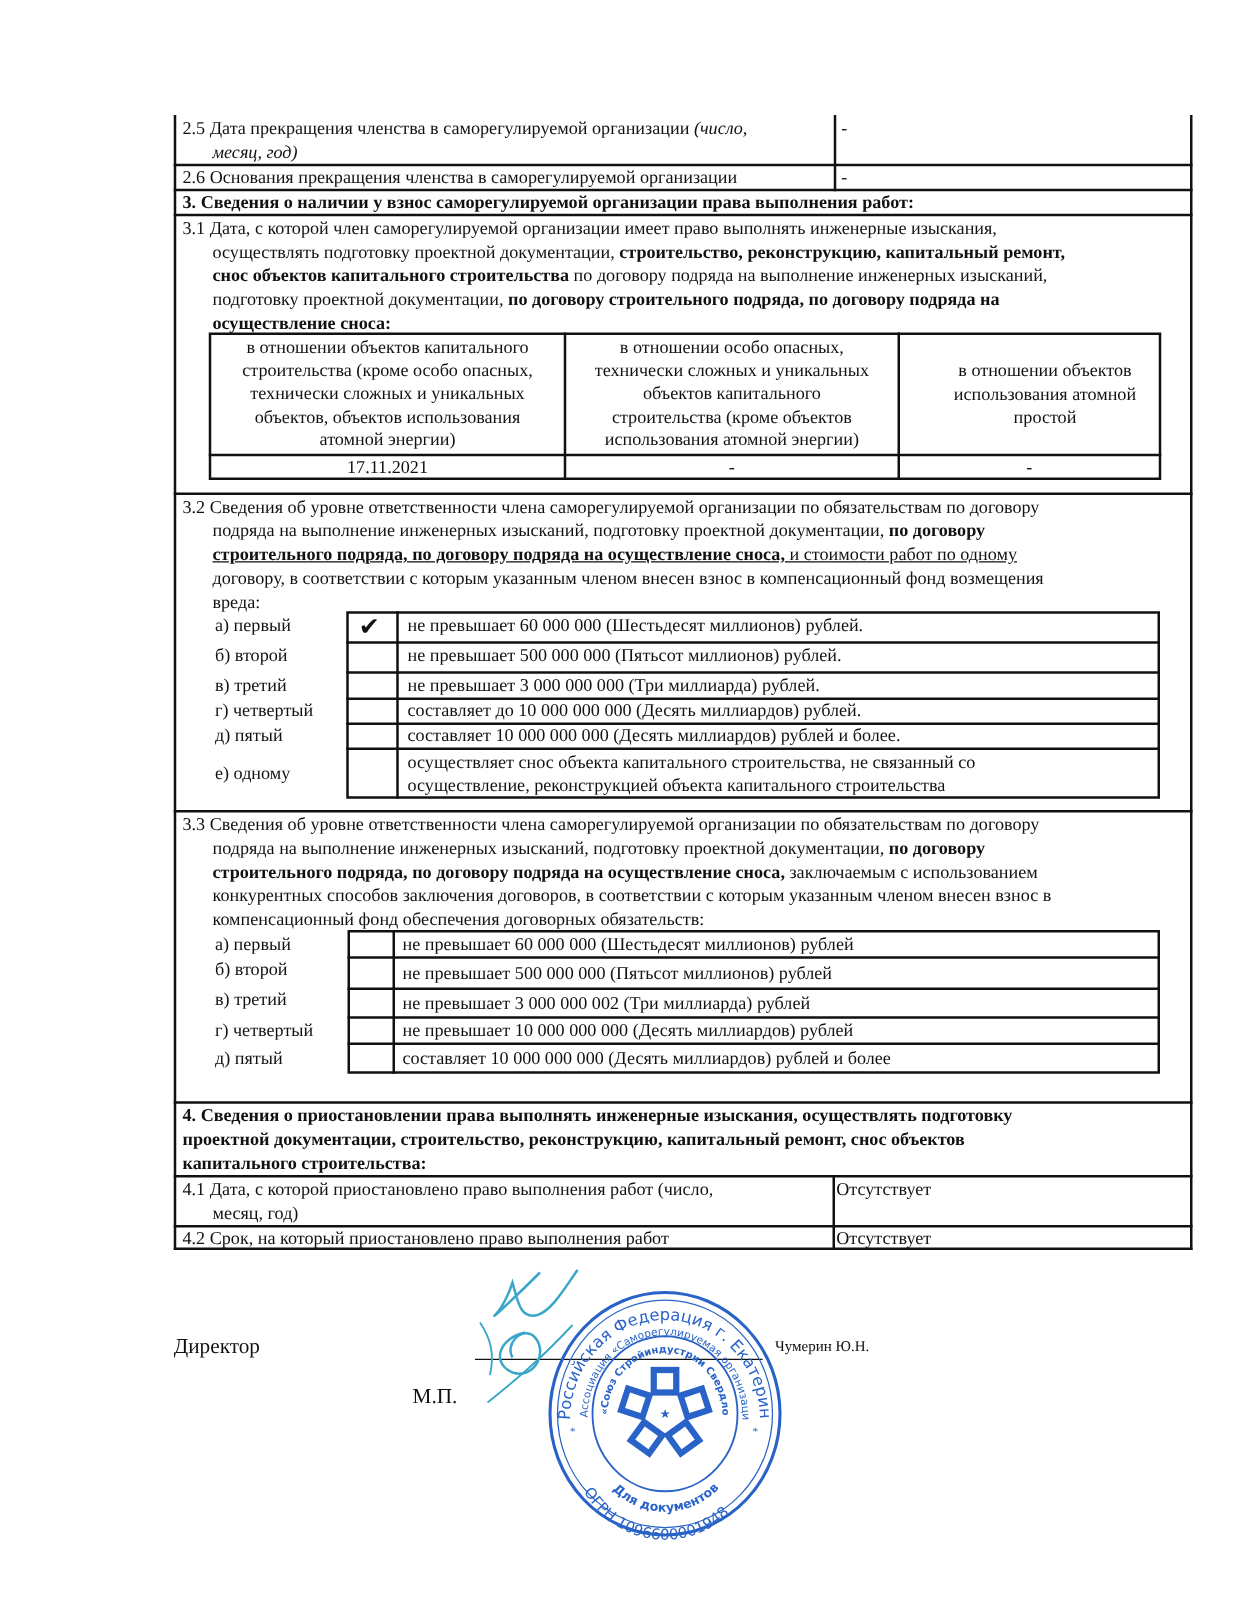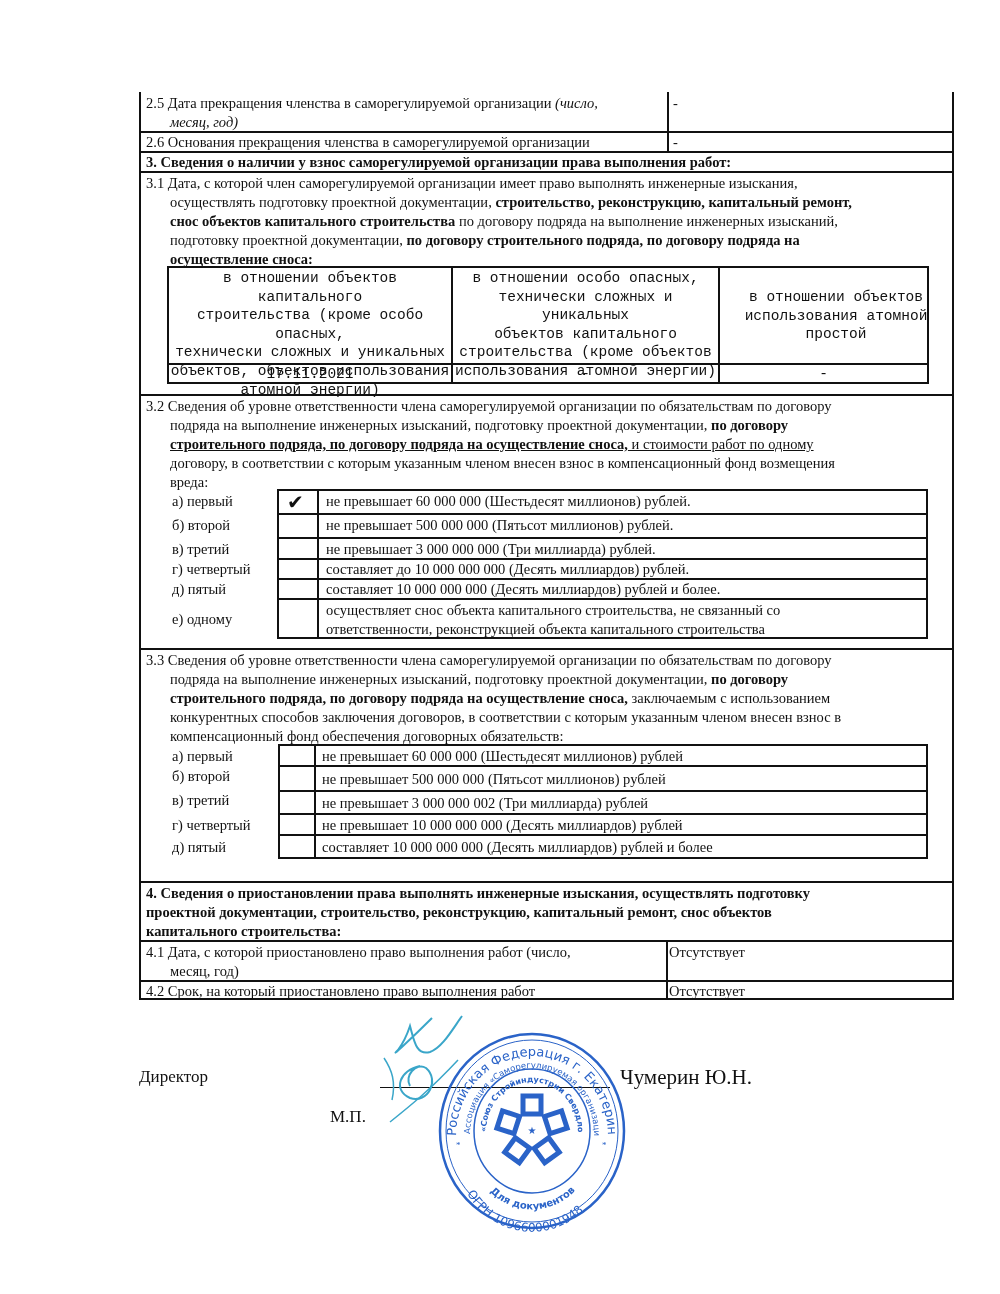--- a/index.html
+++ b/index.html
@@ -1,18 +1,18 @@
 <!DOCTYPE html>
 <html><head>
 <meta charset="utf-8">
 <style>
   html, body { margin:0; padding:0; background:#ffffff; }
   body { width:1000px; height:1294px; position:relative; overflow:hidden;
          font-family:"Liberation Serif", serif; color:#111; font-size:14.5px; line-height:18.6px; }
-  .abs { position:absolute;font-family:Liberation Mono, monospace; }
+  .abs { position:absolute; }
   .bx { position:absolute; border:2px solid #111; box-sizing:border-box; }
   .hl { position:absolute; height:2px; background:#111; }
   .vl { position:absolute; width:2px; background:#111; }
   .t { position:absolute; white-space:nowrap; }
   .b { font-weight:bold; }
   .i { font-style:italic; }
   .ctr { text-align:center; white-space:normal; }
   .check { position:absolute; font-size:20px; line-height:20px; }
   .sig { position:absolute; }
 </style>
@@ -117,21 +117,21 @@
 <div class="abs" style="left:279px; top:560px; width:38px; height:18px;"></div>
 <div class="t" style="left:326px; top:560px;">составляет до 10 000 000 000 (Десять миллиардов) рублей.</div>
 
 <div class="t" style="left:172px; top:580px;">д) пятый</div>
 <div class="abs" style="left:279px; top:580px; width:38px; height:18px;"></div>
 <div class="t" style="left:326px; top:580px;">составляет 10 000 000 000 (Десять миллиардов) рублей и более.</div>
 
 <div class="t" style="left:172px; top:610px;">е) одному</div>
 <div class="abs" style="left:279px; top:600px; width:38px; height:37px;"></div>
 <div class="t" style="left:326px; top:601px;">осуществляет снос объекта капитального строительства, не связанный со</div>
-<div class="t" style="left:326px; top:620px;">ответственности, реконструкцией объекта капитального строительства</div>
+<div class="t" style="left:326px; top:620px;">осуществление, реконструкцией объекта капитального строительства</div>
 
 <div class="hl" style="left:139px; top:648px; width:815px;"></div>
 
 <div class="t" style="left:146px; top:651px;">3.3 Сведения об уровне ответственности члена саморегулируемой организации по обязательствам по договору</div>
 <div class="t" style="left:170px; top:670px;">
   <span>подряда на выполнение инженерных изысканий, подготовку проектной документации, </span><span class="b">по договору</span>
 </div>
 <div class="t" style="left:170px; top:689px;">
   <span class="b">строительного подряда, по договору подряда на осуществление сноса,</span><span> заключаемым с использованием</span>
 </div>
@@ -176,21 +176,21 @@
 <div class="t" style="left:146px; top:943px;">4.1 Дата, с которой приостановлено право выполнения работ (число,</div>
 <div class="t" style="left:170px; top:962px;">месяц, год)</div>
 <div class="t" style="left:669px; top:943px;">Отсутствует</div>
 <div class="hl" style="left:139px; top:980px; width:815px;"></div>
 <div class="t" style="left:146px; top:982px;">4.2 Срок, на который приостановлено право выполнения работ</div>
 <div class="t" style="left:669px; top:982px;">Отсутствует</div>
 <div class="hl" style="left:139px; top:998px; width:815px;"></div>
 
 <div class="t" style="left:139px; top:1068px; font-size:17px;">Директор</div>
 <div class="hl" style="left:380px; top:1087px; width:230px; height:1px;"></div>
-<div class="t" style="left:620px; top:1068px; font-size:21px;">Чумерин Ю.Н.</div>
+<div class="t" style="left:620px; top:1068px; font-size:12px;">Чумерин Ю.Н.</div>
 <div class="t" style="left:330px; top:1108px; font-size:17px;">М.П.</div>
 
 <svg class="sig" style="left:370px; top:1010px;" width="120" height="120">
   <path d="M62 8 C40 30, 18 50, 28 40 C34 32, 38 22, 40 16 C44 30, 46 46, 60 42 C72 38, 82 20, 92 6" fill="none" stroke="#3aa6c9" stroke-width="2"></path>
   <path d="M50 56 C30 60, 22 80, 40 88 C58 94, 70 70, 56 58 C46 52, 34 66, 40 76" fill="none" stroke="#3aa6c9" stroke-width="2"></path>
   <path d="M20 112 C40 96, 60 80, 88 50" fill="none" stroke="#3aa6c9" stroke-width="1.5"></path>
   <path d="M14 48 C22 60, 26 72, 22 90" fill="none" stroke="#3aa6c9" stroke-width="1.5"></path>
 </svg>
 
 <svg class="sig" style="left:436px; top:1030px;" width="192" height="202" viewBox="0 0 192 202">

